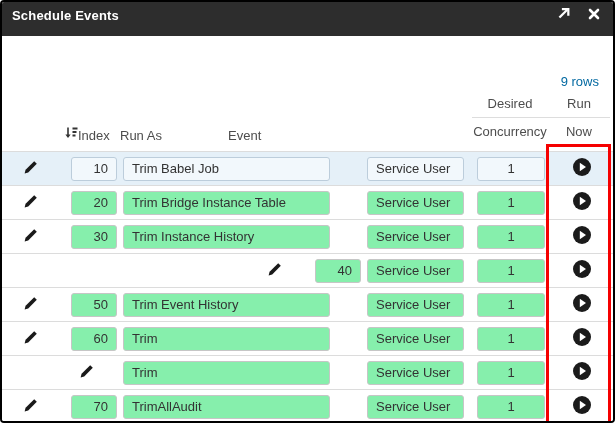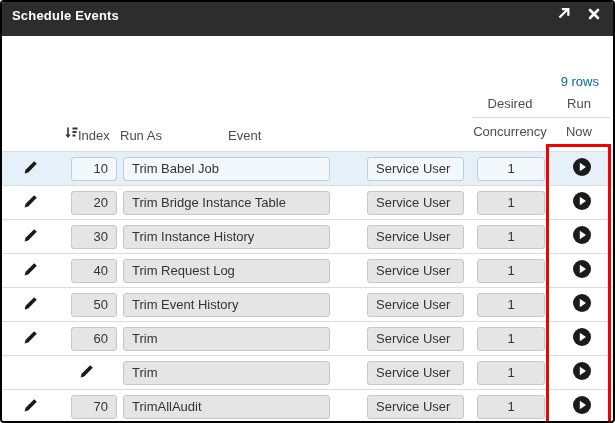--- a/index.html
+++ b/index.html
@@ -73,21 +73,21 @@
   }
   .trow.selected { background:var(--selected-row, #e5f0f8); }
   .cell { display:flex; align-items:center; height:100%; }
 
   .icon-btn { background:none; border:none; padding:0 0 0 12px; cursor:pointer; display:flex; align-items:center; }
 
   .field {
     height:24px;
     border:1px solid #c6c6c6;
     border-radius:3px;
-    background:#e5e5e5;
+    background:#86efac;
     font-size:13px; color:#333;
     display:flex; align-items:center;
     padding:0 8px;
     overflow:hidden; white-space:nowrap;
   }
   .trow.selected .field { background:#f2f8fc; border-color:#bccddb; }
 
   .field-index { width:46px; justify-content:flex-end; margin-left:4px; }
   .field-event { width:207px; }
   .field-runas { width:97px; }
@@ -303,25 +303,20 @@
                   <path d="M11.2 1.2l2.6 2.6-8.6 8.6-3.6 1 1-3.6z" fill="#1a1a1a"></path>
                 </svg>
         </span>
       </button>
     </div>
     <div class="cell c-index">
       <div class="field field-index">
         <span>40</span>
       </div>
     </div>
-    <div class="cell c-event">
-      <div class="field field-event">
-        <span>Trim Request Log</span>
-      </div>
-    </div>
     <div class="cell c-runas">
       <div class="field field-runas">
         <span>Service User</span>
       </div>
     </div>
     <div class="cell c-conc">
       <div class="field field-conc">
         <span>1</span>
       </div>
     </div>

